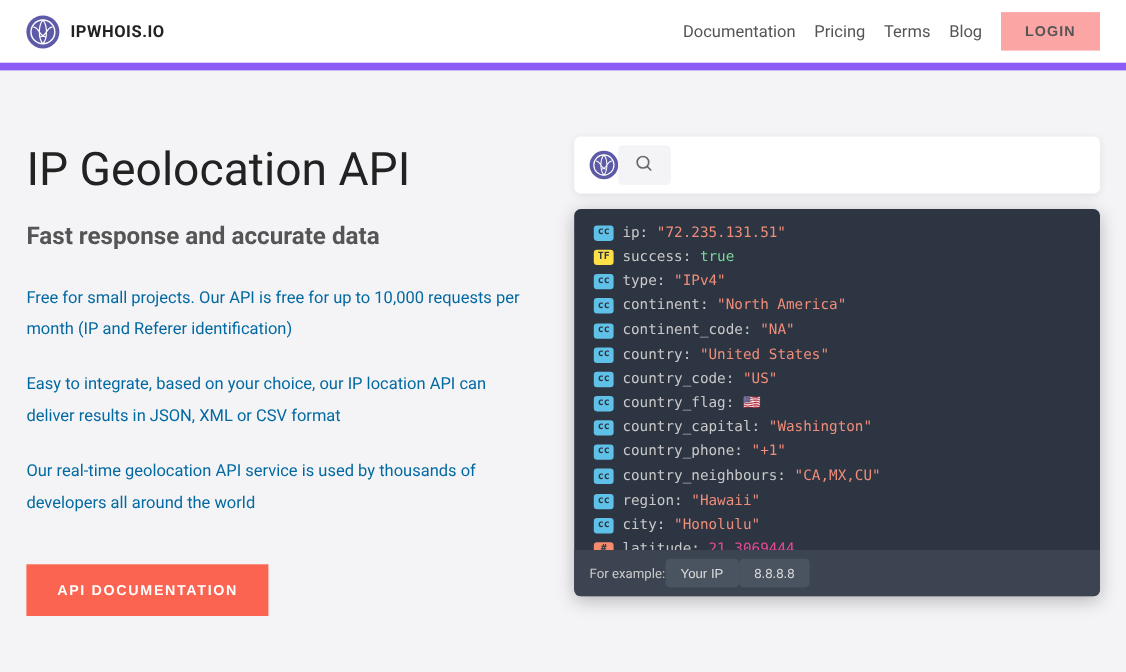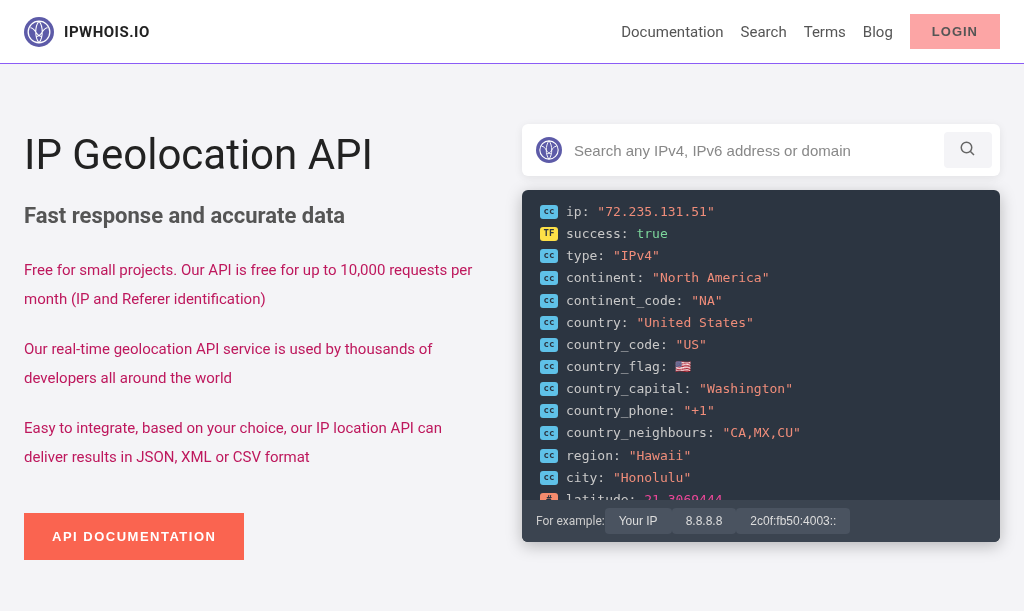--- a/index.html
+++ b/index.html
@@ -10,21 +10,21 @@
     width: 1024px;
     height: 611px;
     overflow: hidden;
   }
   .header {
     background: #fff;
     height: 64px;
     display: flex;
     align-items: center;
     padding: 0 24px;
-    border-bottom: 1px solid #8b5cf6;
+    border-bottom: 7px solid #8b5cf6;
   }
   .logo-wrap {
     display: flex;
     align-items: center;
     gap: 10px;
   }
   .logo-icon {
     width: 30px;
     height: 30px;
     border-radius: 50%;
@@ -76,21 +76,21 @@
     color: #222;
     margin-bottom: 24px;
   }
   .subtitle {
     font-size: 22px;
     color: #555;
     margin-bottom: 28px;
   }
   .para {
     font-size: 15px;
-    color: #be185d;
+    color: #0369a1;
     line-height: 1.9;
     margin-bottom: 22px;
   }
   .api-doc-btn {
     background: #fa6450;
     color: #fff;
     border: none;
     padding: 16px 28px;
     font-size: 13px;
     font-weight: 700;
@@ -210,46 +210,45 @@
     <span class="logo-icon">
       <svg viewBox="0 0 24 24">
           <circle cx="12" cy="12" r="10" fill="none" stroke="#fff" stroke-width="1.2"></circle>
           <path d="M4 8c5 0 5 8 10 8 M20 8c-5 0-5 8-10 8 M12 2c-4 5-4 15 0 20 M12 2c4 5 4 15 0 20" fill="none" stroke="#fff" stroke-width="1"></path>
         </svg>
     </span>
     <span class="logo-text">IPWHOIS.IO</span>
   </div>
   <div class="nav">
     <span class="nav-link">Documentation</span>
-    <span class="nav-link">Search</span>
+    <span class="nav-link">Pricing</span>
     <span class="nav-link">Terms</span>
     <span class="nav-link">Blog</span>
     <button class="login-btn">LOGIN</button>
   </div>
 </div>
 
 <div class="main">
   <div class="left">
     <h1 class="title">IP Geolocation API</h1>
     <h2 class="subtitle">Fast response and accurate data</h2>
     <p class="para">Free for small projects. Our API is free for up to 10,000 requests per month (IP and Referer identification)</p>
+    <p class="para">Easy to integrate, based on your choice, our IP location API can deliver results in JSON, XML or CSV format</p>
     <p class="para">Our real-time geolocation API service is used by thousands of developers all around the world</p>
-    <p class="para">Easy to integrate, based on your choice, our IP location API can deliver results in JSON, XML or CSV format</p>
     <button class="api-doc-btn">API DOCUMENTATION</button>
   </div>
 
   <div class="right">
     <div class="searchbar">
       <span class="search-logo">
         <svg viewBox="0 0 24 24">
             <circle cx="12" cy="12" r="10" fill="none" stroke="#fff" stroke-width="1.2"></circle>
             <path d="M4 8c5 0 5 8 10 8 M20 8c-5 0-5 8-10 8 M12 2c-4 5-4 15 0 20 M12 2c4 5 4 15 0 20" fill="none" stroke="#fff" stroke-width="1"></path>
           </svg>
       </span>
-      <input class="search-input" placeholder="Search any IPv4, IPv6 address or domain" style="">
       <button class="search-btn">
         <span>
           <svg width="18" height="18" viewBox="0 0 24 24" fill="none" stroke="#666" stroke-width="2">
               <circle cx="10" cy="10" r="7"></circle>
               <line x1="20" y1="20" x2="15" y2="15"></line>
             </svg>
         </span>
       </button>
     </div>
 
@@ -309,17 +308,16 @@
           </div>
           <div class="line">
             <span class="badge badge-hash">#</span>
             <span><span class="key">latitude: </span><span class="val-num">21.3069444</span></span>
           </div>
         </div>
       <div class="footer">
         <span>For example:</span>
         <button class="example-btn">Your IP</button>
         <button class="example-btn">8.8.8.8</button>
-        <button class="example-btn">2c0f:fb50:4003::</button>
       </div>
     </div>
   </div>
 </div>
 
 </body></html>

